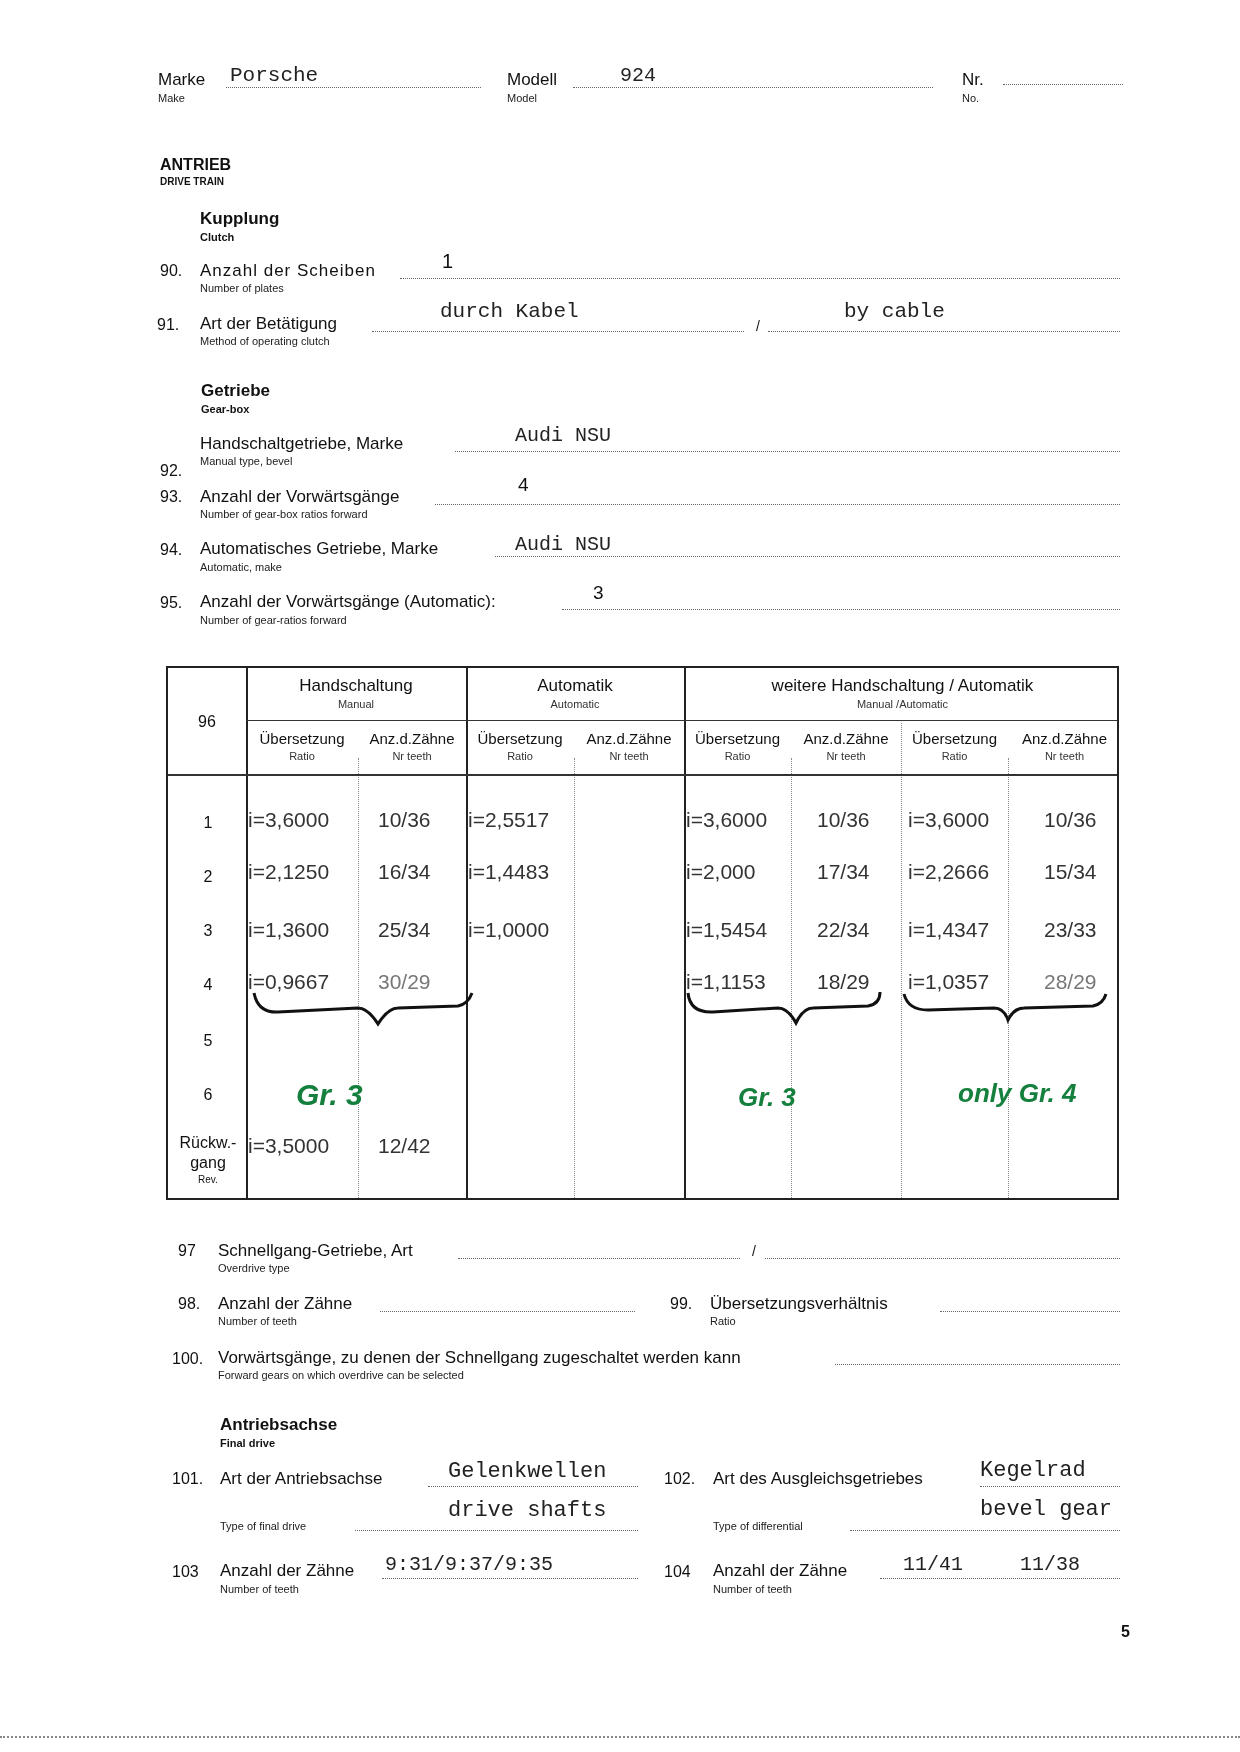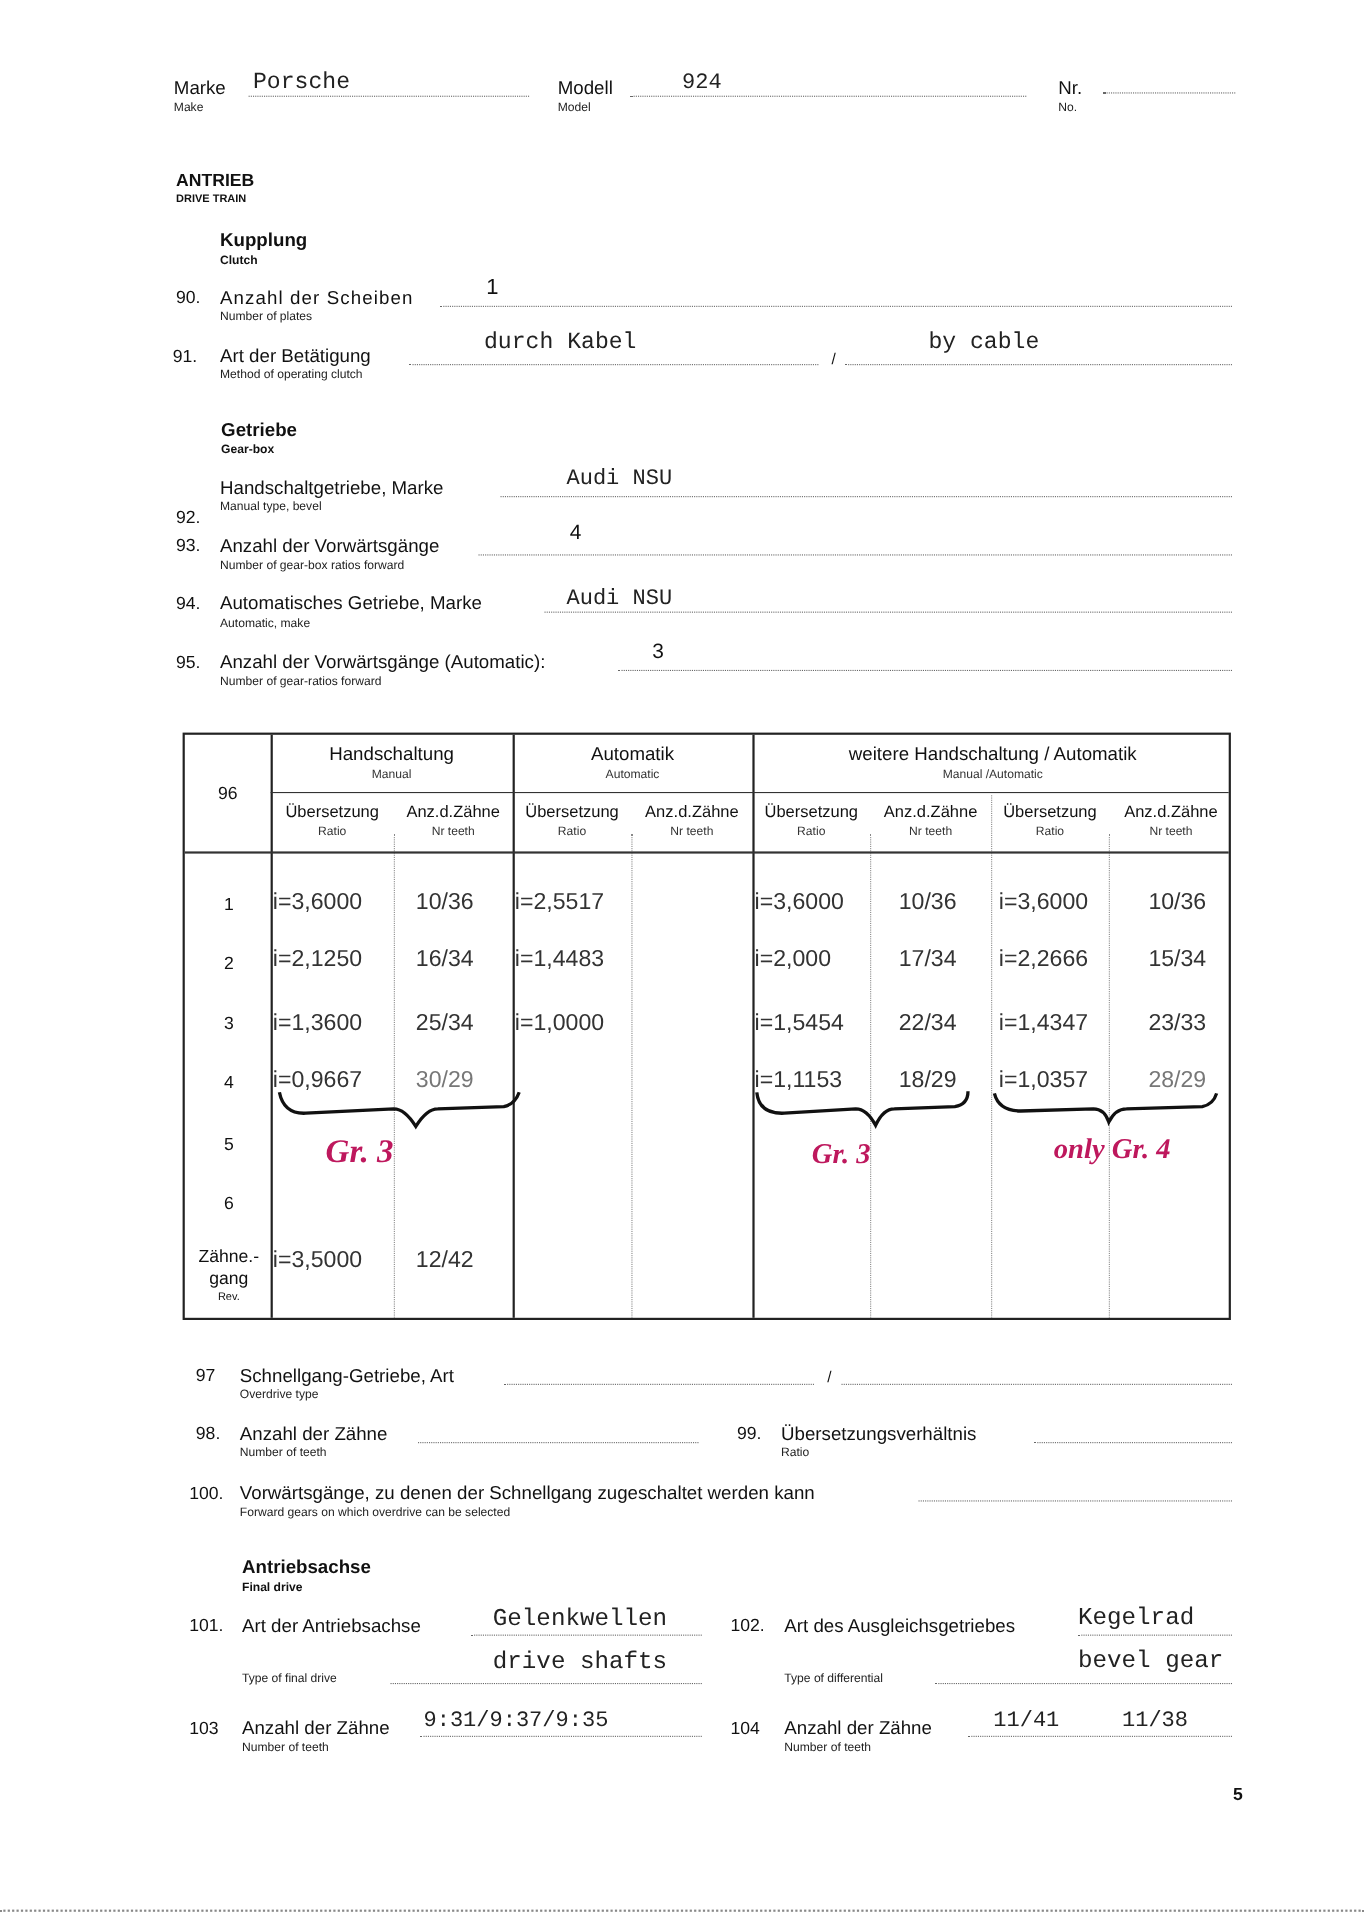--- a/index.html
+++ b/index.html
@@ -5,21 +5,21 @@
   html, body { margin:0; padding:0; background:#fff; }
   body { width:1240px; height:1752px; position:relative; overflow:hidden; color:#111;
          font-family:"Liberation Sans", sans-serif; }
   .abs { position:absolute; }
   .lbl { font-size:17px; white-space:nowrap; }
   .sub { font-size:11px; white-space:nowrap; color:#222; }
   .num { font-size:16px; }
   .mono { font-family:"Liberation Mono", "DejaVu Sans Mono", monospace; color:#222; white-space:nowrap; }
   .dots { border-bottom:1.5px dotted #666; height:0; }
   .bold { font-weight:bold; }
-  .hand { font-family:Liberation Serif, serif; font-style:italic; font-weight:bold; color:#be185d; white-space:nowrap; }
+  .hand { font-family:Liberation Sans, sans-serif; font-style:italic; font-weight:bold; color:#15803d; white-space:nowrap;margin-top:48px; }
   
   #gear-table { position:absolute; left:166px; top:666px; width:953px; height:534px; border:2px solid #222; box-sizing:border-box; }
   .vline { position:absolute; top:0; bottom:0; border-left:2px solid #222; }
   .vdot { position:absolute; border-left:1px dotted #888; }
   .hline { position:absolute; border-top:1.5px solid #333; }
   .th { position:absolute; text-align:center; font-size:17px; white-space:nowrap; }
   .ths { position:absolute; text-align:center; font-size:11px; white-space:nowrap; color:#333; }
   .cell { position:absolute; font-family:Liberation Sans, sans-serif; font-size:21px; color:#333; white-space:nowrap; }
   .rowlbl { position:absolute; width:80px; text-align:center; font-size:16px; }
   .page-footer { position:absolute; left:0; right:0; top:1736px; border-top:2px dotted #888; }
@@ -144,21 +144,21 @@
   <span class="ths" style="left:733px;width:107px;top:82px;">Ratio</span>
   <span class="th" style="left:840px;width:113px;top:62px;font-size:15px;">Anz.d.Zähne</span>
   <span class="ths" style="left:840px;width:113px;top:82px;">Nr teeth</span>
 
   <span class="rowlbl" style="left:0;top:146px;">1</span>
   <span class="rowlbl" style="left:0;top:200px;">2</span>
   <span class="rowlbl" style="left:0;top:254px;">3</span>
   <span class="rowlbl" style="left:0;top:308px;">4</span>
   <span class="rowlbl" style="left:0;top:364px;">5</span>
   <span class="rowlbl" style="left:0;top:418px;">6</span>
-  <span class="rowlbl" style="left:0;top:466px;">Zähne.-</span>
+  <span class="rowlbl" style="left:0;top:466px;">Rückw.-</span>
   <span class="rowlbl" style="left:0;top:486px;">gang</span>
   <span class="rowlbl" style="left:0;top:506px;font-size:10px;">Rev.</span>
 
   <div>
     <span class="cell" style="left:80px;top:140px;">i=3,6000</span>
     <span class="cell" style="left:210px;top:140px;">10/36</span>
     <span class="cell" style="left:300px;top:140px;">i=2,5517</span>
     <span class="cell" style="left:518px;top:140px;">i=3,6000</span>
     <span class="cell" style="left:649px;top:140px;">10/36</span>
     <span class="cell" style="left:740px;top:140px;">i=3,6000</span>

